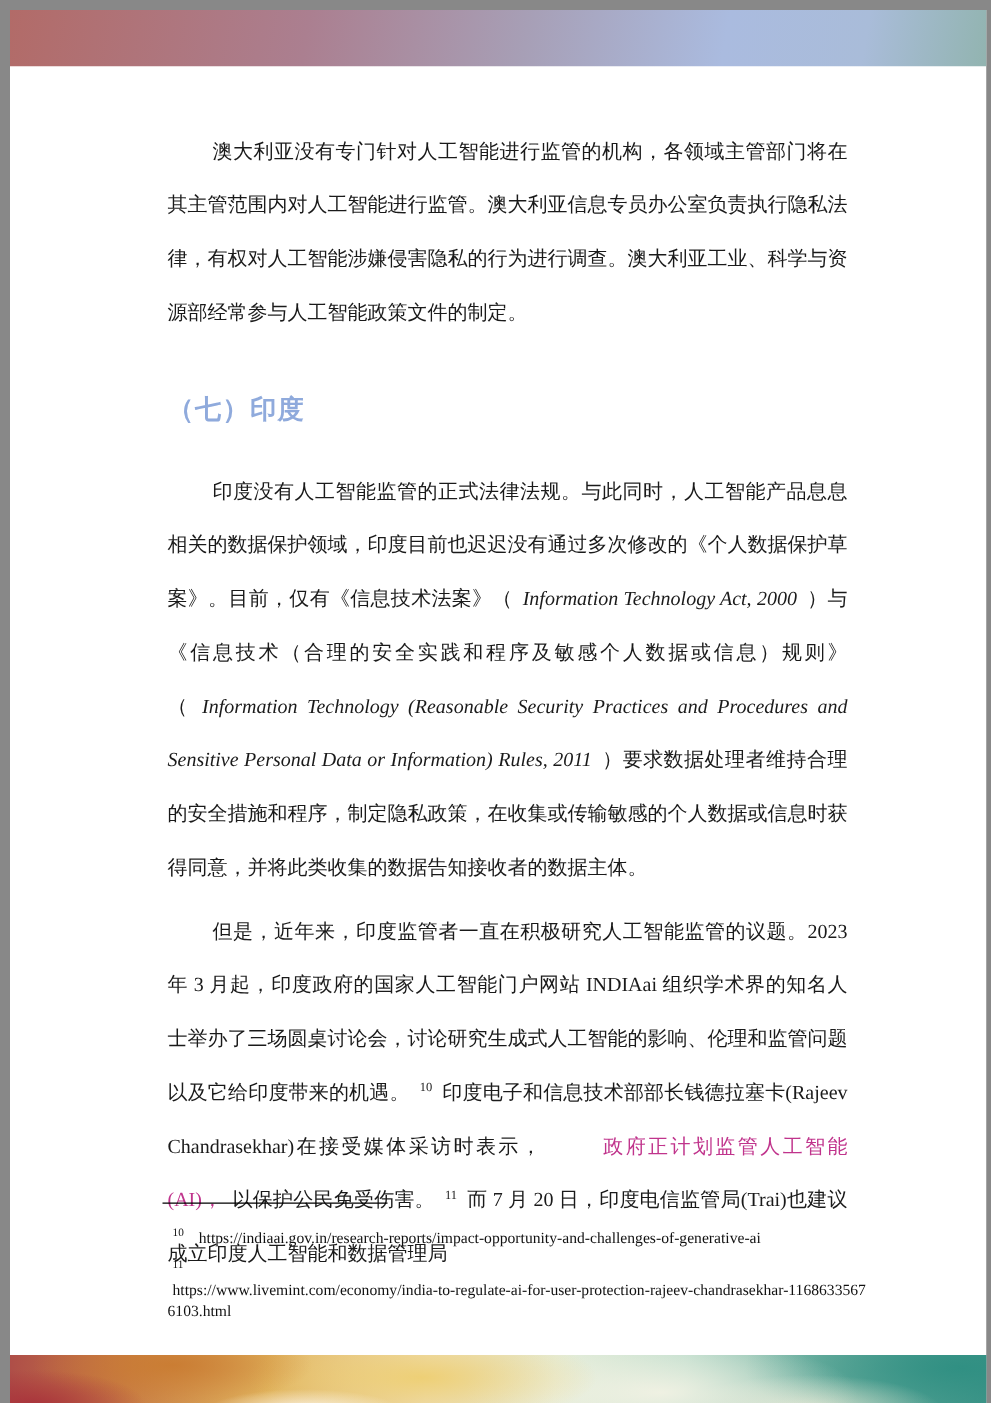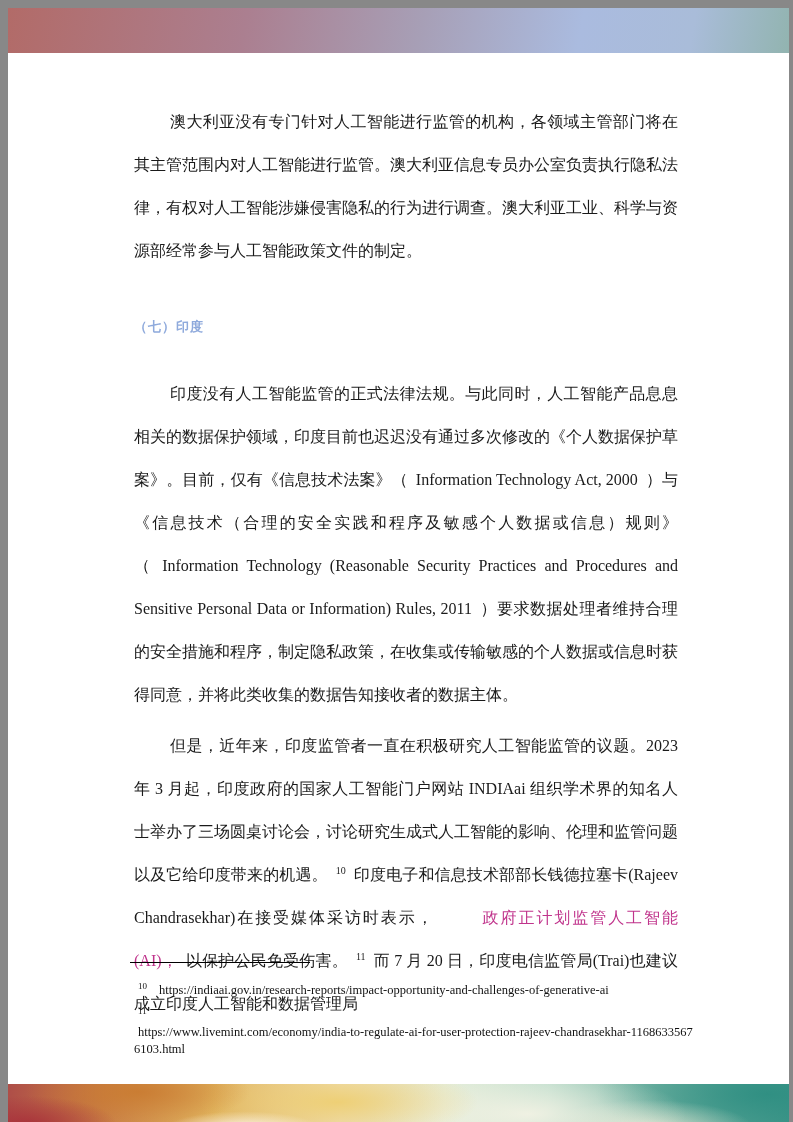--- a/index.html
+++ b/index.html
@@ -25,26 +25,26 @@
   .content{
     position:absolute;top:84px;left:118px;width:560px;
     font-size:16px;color:#1a1a1a;
   }
   .para{
     text-align:justify;
     text-indent:2em;
     line-height:43px;
   }
   .run-normal{font-style:normal;}
-  .run-italic{}
+  .run-italic{font-style:italic;}
   .run-pink{color:var(--pink);margin-left:40px;}
   sup.run-sup{font-size:10px;vertical-align:super;line-height:0;}
   .heading{
     color:var(--heading-blue);
-    font-size:13px;
+    font-size:21px;
     font-weight:bold;
     line-height:30px;
     margin-top:32px;
     margin-bottom:22px;
     letter-spacing:1px;
   }
   .footnotes{
     position:absolute;top:950px;left:118px;width:576px;
     font-size:12.5px;line-height:17px;color:#111;
   }

